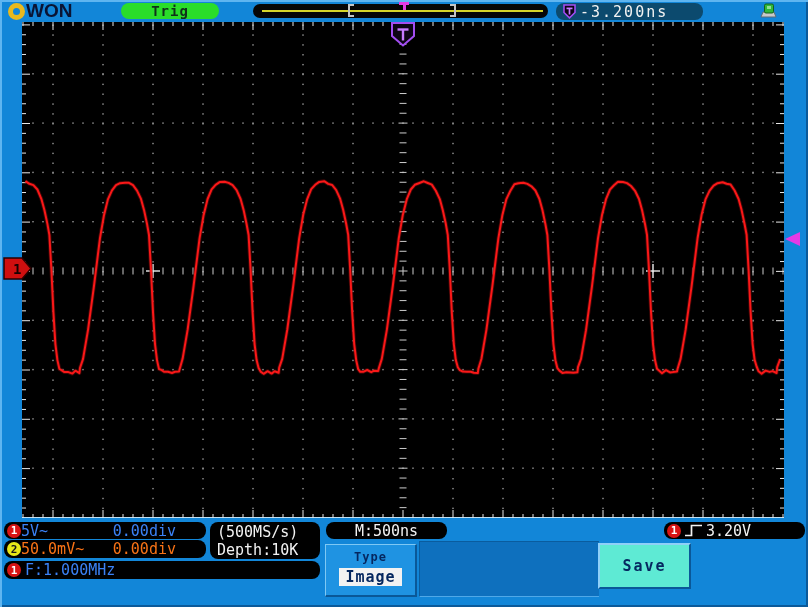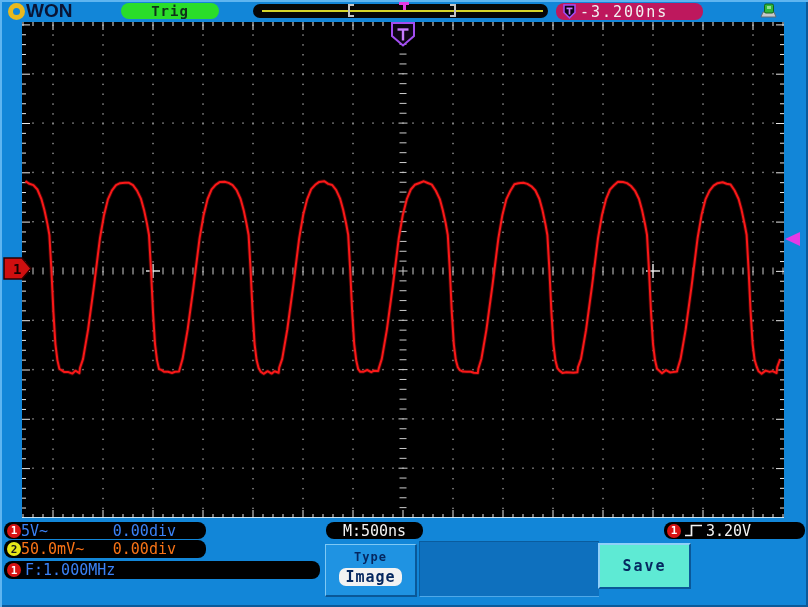--- a/index.html
+++ b/index.html
@@ -16,50 +16,50 @@
   .trig-pill{position:absolute;left:121px;top:3px;width:98px;height:16px;border-radius:8px;background:#2ADD2A;
     display:flex;align-items:center;justify-content:center;color:#10301a;font-size:14px;font-weight:700;letter-spacing:1px;}
   .posbar{position:absolute;left:253px;top:4px;width:295px;height:14px;border-radius:7px;background:#060606;}
   .posbar .yline{position:absolute;left:9px;right:5px;top:6px;height:2px;background:#D6D62A;}
   .posbar .bracket{position:absolute;top:0px;width:6px;height:13px;border:2px solid #C4C4C4;}
   .posbar .br-l{left:95px;border-right:none;}
   .posbar .br-r{left:197px;border-left:none;}
   .posbar .ttick{position:absolute;left:146px;top:-2px;width:10px;height:8px;}
   .posbar .ttick .h{position:absolute;left:0;top:0;width:10px;height:3px;background:#E53BE5;}
   .posbar .ttick .v{position:absolute;left:3.5px;top:0;width:3px;height:8px;background:#E53BE5;}
-  .ttime-pill{position:absolute;left:556px;top:3px;width:147px;height:17px;border-radius:8px;background:#be185d;
+  .ttime-pill{position:absolute;left:556px;top:3px;width:147px;height:17px;border-radius:8px;background:#0c4a6e;
     display:flex;align-items:center;padding-left:7px;}
   .ttime-pill .txt{color:#F2F2F2;font-size:15px;letter-spacing:2px;margin-left:4px;}
   .usb{position:absolute;left:760px;top:3px;width:18px;height:17px;}
   
   .plot{position:absolute;left:22px;top:22px;width:762px;height:496px;background:#000;border-bottom:1px solid #BFE0F4;}
   .ch-marker{position:absolute;left:3px;top:257px;width:29px;height:24px;}
   .trg-arrow{position:absolute;left:783px;top:231px;width:18px;height:17px;}
   
   .pill{position:absolute;background:#000;border-radius:8px;display:flex;align-items:center;}
   .badge{display:inline-flex;width:14px;height:14px;border-radius:50%;align-items:center;justify-content:center;
     font-size:11px;font-weight:700;flex:none;}
   .badge-red{background:#D91414;color:#FFF;}
   .badge-yellow{background:#E8E818;color:#1A1A1A;}
   .t-red{color:#3b82f6}.t-yel{color:#f97316}.t-wht{color:#F2F2F2}
   .ch1-pill{left:4px;top:522px;width:202px;height:17px;padding-left:3px;font-size:15px;}
   .ch2-pill{left:4px;top:540px;width:202px;height:18px;padding-left:3px;font-size:15px;}
   .offset-val{position:absolute;right:30px;}
   .acq-box{position:absolute;left:210px;top:522px;width:110px;height:37px;background:#000;border-radius:8px;
     color:#F2F2F2;font-size:15px;line-height:18px;padding:1px 0 0 7px;}
-  .m-pill{left:326px;top:522px;width:97px;height:17px;justify-content:center;font-size:15px;}
+  .m-pill{left:326px;top:522px;width:121px;height:17px;justify-content:center;font-size:15px;}
   .f-pill{left:4px;top:561px;width:316px;height:18px;padding-left:3px;font-size:15px;gap:4px;}
   .trg-pill{left:664px;top:522px;width:141px;height:17px;padding-left:3px;font-size:15px;gap:3px;}
   .menu-inset{position:absolute;left:419px;top:541px;width:180px;height:56px;background:#0E70BE;
     border-top:1px solid #0A5C9E;border-left:1px solid #0A5C9E;border-bottom:1px solid #4FA8E8;}
   .type-panel{position:absolute;left:325px;top:544px;width:92px;height:53px;background:#1F93E2;text-align:center;
     border-top:1px solid #7EC8F4;border-left:1px solid #7EC8F4;border-right:2px solid #0A5898;border-bottom:2px solid #0A5898;cursor:pointer;}
   .type-panel .lbl{margin-top:5px;color:#05275F;font-size:12px;font-weight:700;letter-spacing:1px;}
   .type-panel .val{display:inline-block;margin-top:4px;background:#F2F2F2;color:#05275F;font-size:15px;font-weight:700;
-    padding:0 6px;letter-spacing:1px;border-radius:7px;}
+    padding:0 6px;letter-spacing:1px;}
   .save-btn{position:absolute;left:598px;top:543px;width:93px;height:46px;background:#5eead4;
     border-top:2px solid #8FD0F8;border-left:2px solid #8FD0F8;border-right:2px solid #0A5898;border-bottom:2px solid #0A5898;
     display:flex;align-items:center;justify-content:center;color:#05275F;font-size:15px;font-weight:700;letter-spacing:2px;
     font-family:"DejaVu Sans Mono",monospace;cursor:pointer;}
 </style>
 </head>
 <body>
 
 <div class="screen">
 
@@ -1811,20 +1811,24 @@
     <span class="t-red">5V~</span>
     <span class="t-red offset-val">0.00div</span>
   </div>
 
   <div class="pill ch2-pill">
     <span class="badge badge-yellow">2</span>
     <span class="t-yel">50.0mV~</span>
     <span class="t-yel offset-val">0.00div</span>
   </div>
 
+  <div class="acq-box">
+    <div>(500MS/s)</div>
+    <div>Depth:10K</div>
+  </div>
 
   <div class="pill m-pill">
     <span class="t-wht">M:500ns</span>
   </div>
 
   <div class="pill f-pill">
     <span class="badge badge-red">1</span>
     <span class="t-red">F:1.000MHz</span>
   </div>
 

